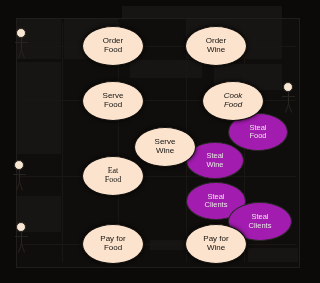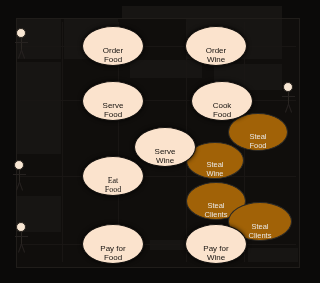--- a/index.html
+++ b/index.html
@@ -70,35 +70,35 @@
   .actor .legL { left: 5px; transform: rotate(20deg); transform-origin: top; }
   .actor .legR { left: 5px; transform: rotate(-20deg); transform-origin: top; }
 
   
   .uc {
     position: absolute;
     border-radius: 50%;
     display: flex;
     flex-direction: column;
     align-items: center;
-    justify-content: flex-end;
+    justify-content: center;
     box-sizing: border-box;
     line-height: 1.12;
     text-align: center;
     white-space: nowrap;
   }
   .uc.normal {
     background: #fbe3cd;
     border: 1.4px solid #12100e;
     color: #15120f;
     font-size: 8px;
     box-shadow: 0 0 4px rgba(0,0,0,0.85);
   }
   .uc.steal {
-    background: #a16207;
+    background: #a21caf;
     border: 1px solid #2a2927;
     color: #e9e7e4;
     font-size: 7.5px;
   }
   .uc .l1, .uc .l2 { display: block; }
 </style>
 </head>
 <body>
 
 <div id="canvas">
@@ -176,21 +176,21 @@
     <span class="l2">Food</span>
   </div>
   <div class="uc normal" style="left:185px; top:26px; width:62px; height:40px;">
     <span class="l1">Order</span>
     <span class="l2">Wine</span>
   </div>
   <div class="uc normal" style="left:82px; top:81px; width:62px; height:40px;">
     <span class="l1">Serve</span>
     <span class="l2">Food</span>
   </div>
-  <div class="uc normal" style="left:191px; top:81px; width:62px; height:40px;">
+  <div class="uc normal" style="left:202px; top:81px; width:62px; height:40px;font-style:italic;">
     <span class="l1">Cook</span>
     <span class="l2">Food</span>
   </div>
   <div class="uc normal" style="left:134px; top:127px; width:62px; height:40px;">
     <span class="l1">Serve</span>
     <span class="l2">Wine</span>
   </div>
   <div class="uc normal" style="left:82px; top:156px; width:62px; height:40px;font-family:Liberation Serif, serif;">
     <span class="l1">Eat</span>
     <span class="l2">Food</span>

